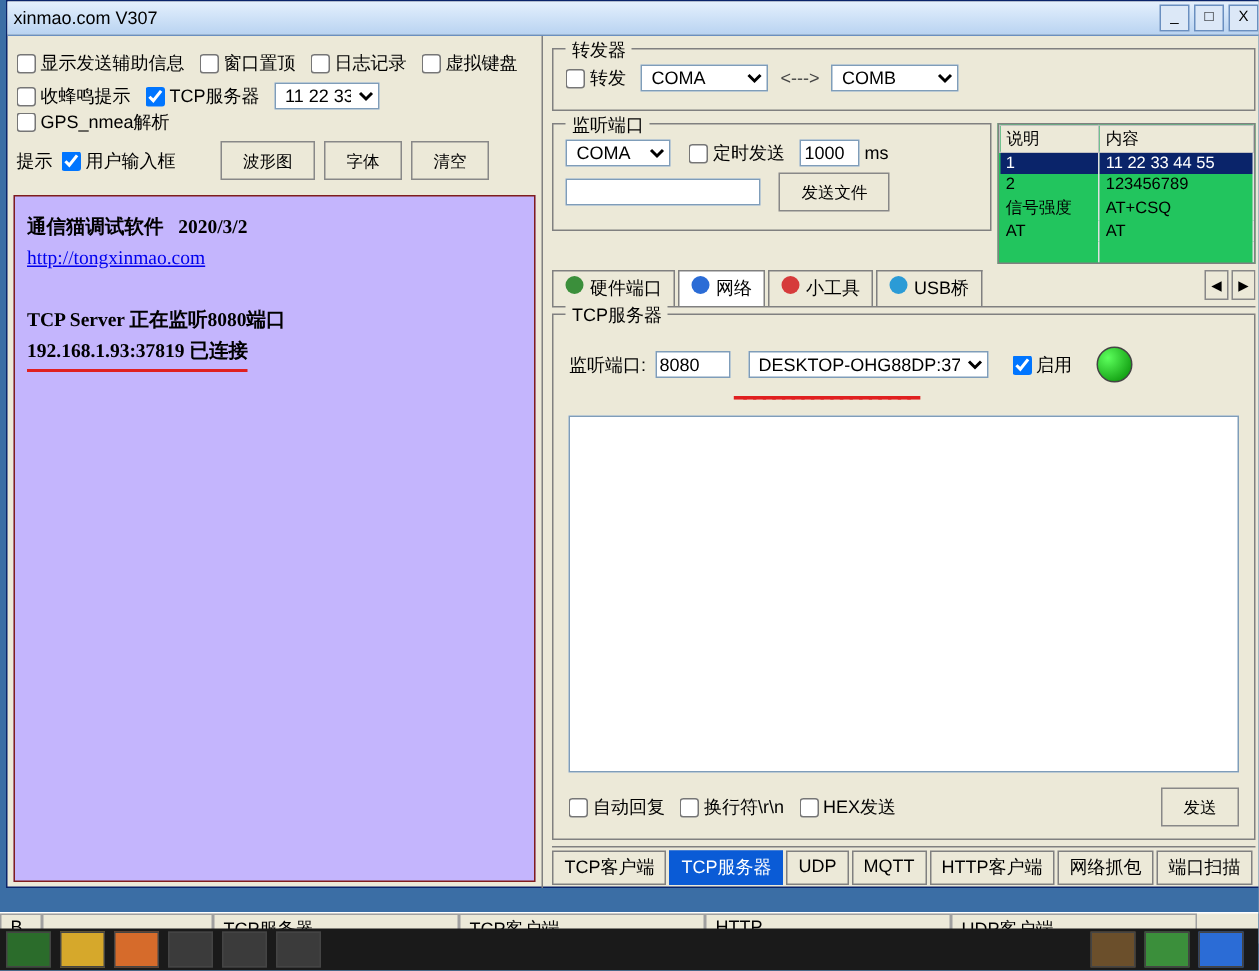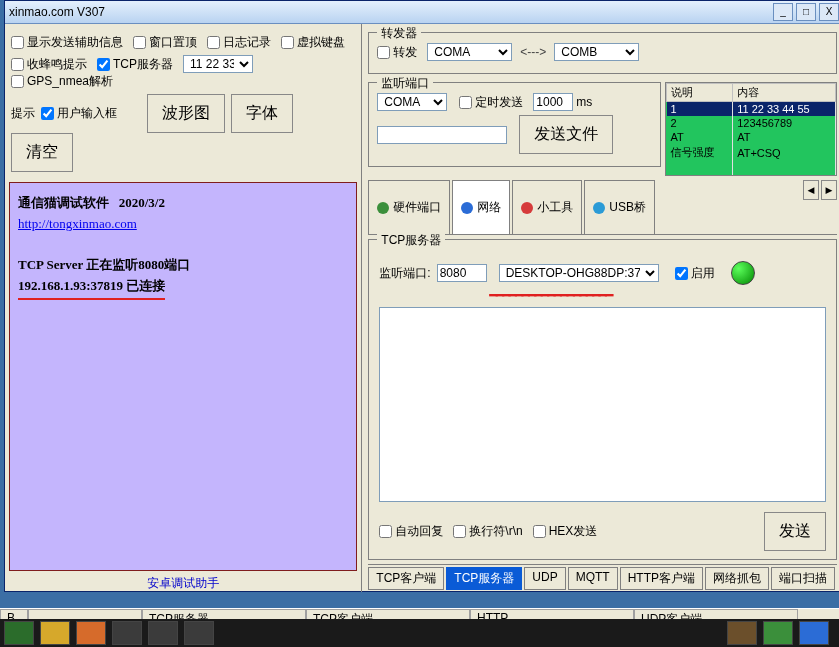--- a/index.html
+++ b/index.html
@@ -10,34 +10,34 @@
 .titlebtn{width:18px;height:16px;border:1px solid #6a8fc0;background:#dce8f7;margin-left:3px;display:flex;align-items:center;justify-content:center;font-size:10px;line-height:1;cursor:default}
 .client{display:flex;height:calc(100% - 22px)}
 .left-pane{width:378px;border-right:1px solid #808080;display:flex;flex-direction:column}
 .right-pane{flex:1;display:flex;flex-direction:column;padding:4px 6px 2px 6px;box-sizing:border-box}
 .opt-block{padding:6px 6px 2px 6px}
 .row{display:flex;align-items:center;margin:4px 0;flex-wrap:wrap}
 .chk{display:inline-flex;align-items:center;margin-right:10px}
 .chk input{margin:0 3px 0 0}
 .txtlabel{margin-right:6px}
 select,input[type=text]{font-size:12px;border:1px solid #7f9db9;background:#fff;height:18px;box-sizing:border-box;padding:0 2px}
-.btn{border:1px solid #888;background:#ece9d8;padding:2px 14px;font-size:16px;cursor:default;height:39px;box-sizing:border-box}
+.btn{border:1px solid #888;background:#ece9d8;padding:2px 14px;font-size:11px;cursor:default;height:26px;box-sizing:border-box}
 .log-area{flex:1;background:#c4b5fd;border:1px solid #7f1d1d;margin:4px;padding:10px 8px;font-family:Liberation Serif, serif;font-size:13px;line-height:1.6;overflow:auto;position:relative}
 .log-area a{color:#0000ee;text-decoration:underline}
 .underline-red{display:inline-block;border-bottom:2px solid #e02020;padding-bottom:1px}
 .fieldset{border:1px solid #808080;margin:4px 0;padding:6px 8px 8px 8px;position:relative}
 .fieldset .legend{position:absolute;top:-8px;left:8px;background:#ece9d8;padding:0 4px;font-size:12px}
 .arrow-lbl{margin:0 8px;color:#444}
 .data-table{border:1px solid #808080;background:#22c55e;font-size:11px;height:92px;overflow:auto}
 .data-table table{border-collapse:collapse;width:100%}
 .data-table th{background:#ece9d8;border:1px solid #c0c0c0;padding:1px 4px;text-align:left;font-weight:normal;position:sticky;top:0}
 .data-table td{border-right:1px solid #e0e0e0;padding:1px 4px;white-space:nowrap}
 .data-table tr.sel-row td{background:#0a246a;color:#fff}
 .tabstrip{display:flex;border-bottom:1px solid #808080;margin:4px 0 0 0;overflow:hidden}
-.tabstrip .tab{border:1px solid #808080;border-bottom:none;padding:18px 8px;margin-right:2px;background:#ece9d8;display:flex;align-items:center;font-size:12px;cursor:default;white-space:nowrap}
+.tabstrip .tab{border:1px solid #808080;border-bottom:none;padding:3px 8px;margin-right:2px;background:#ece9d8;display:flex;align-items:flex-start;font-size:12px;cursor:default;white-space:nowrap}
 .tabstrip .tab.sel{background:#fff}
 .tabstrip .scroll{margin-left:auto;display:flex}
 .tabstrip .scroll div{width:14px;height:18px;border:1px solid #888;background:#ece9d8;display:flex;align-items:center;justify-content:center;font-size:9px;margin-left:2px}
 .icon-dot{width:12px;height:12px;border-radius:50%;display:inline-block;margin-right:4px}
 .tcp-box{border:1px solid #808080;flex:1;display:flex;flex-direction:column;margin:4px 0}
 .tcp-box .inner-legend{position:relative;top:-8px;left:8px;background:#ece9d8;padding:0 4px;width:max-content;font-size:12px}
 .tcp-form{padding:0 10px 4px 10px}
 .tcp-text{flex:1;margin:0 10px 6px 10px;border:1px solid #7f9db9;background:#fff}
 .green-led{width:22px;height:22px;border-radius:50%;background:radial-gradient(circle at 30% 30%,#5cff5c,#008800);border:1px solid #444;display:inline-block;vertical-align:middle}
 .bottom-tabs{display:flex;border-top:1px solid #808080;padding-top:2px}
@@ -127,21 +127,20 @@
           </div>
         </div>
 
         <div class="log-area">
           <div><b><span>通信猫调试软件</span></b>&nbsp;&nbsp;&nbsp;<b><span>2020/3/2</span></b></div>
           <div><a>http://tongxinmao.com</a></div>
           <br>
           <div><b>TCP Server 正在监听8080端口</b></div>
           <div><span class="underline-red"><b>192.168.1.93:37819  已连接</b></span></div>
         </div>
-        <a class="app-link">安卓调试助手</a>
       </div>
 
       <div class="right-pane">
 
         <div class="fieldset">
           <span class="legend">转发器</span>
           <div class="row">
             <label class="chk">
                 <input type="checkbox" style="">
                 <span>转发</span>
@@ -180,26 +179,26 @@
                   </tr>
               <tr class="sel-row">
                     <td>1</td>
                     <td>11 22 33 44 55</td>
                   </tr>
               <tr>
                     <td>2</td>
                     <td>123456789</td>
                   </tr>
               <tr>
+                    <td>信号强度</td>
+                    <td>AT+CSQ</td>
+                  </tr>
+              <tr>
                     <td>AT</td>
                     <td>AT</td>
-                  </tr>
-              <tr>
-                    <td>信号强度</td>
-                    <td>AT+CSQ</td>
                   </tr>
               <tr>
                     <td>&nbsp;</td>
                     <td></td>
                   </tr>
             </tbody>
               </table>
           </div>
         </div>
 

